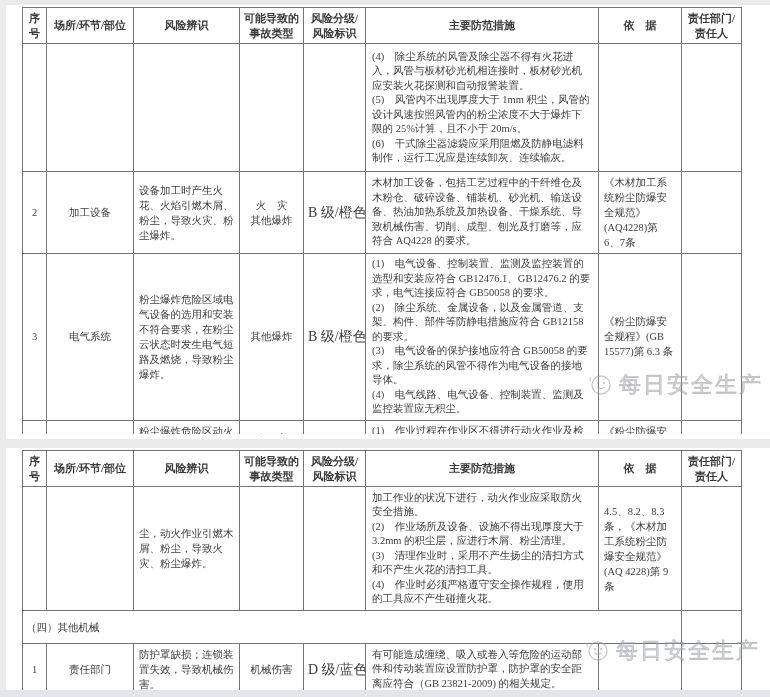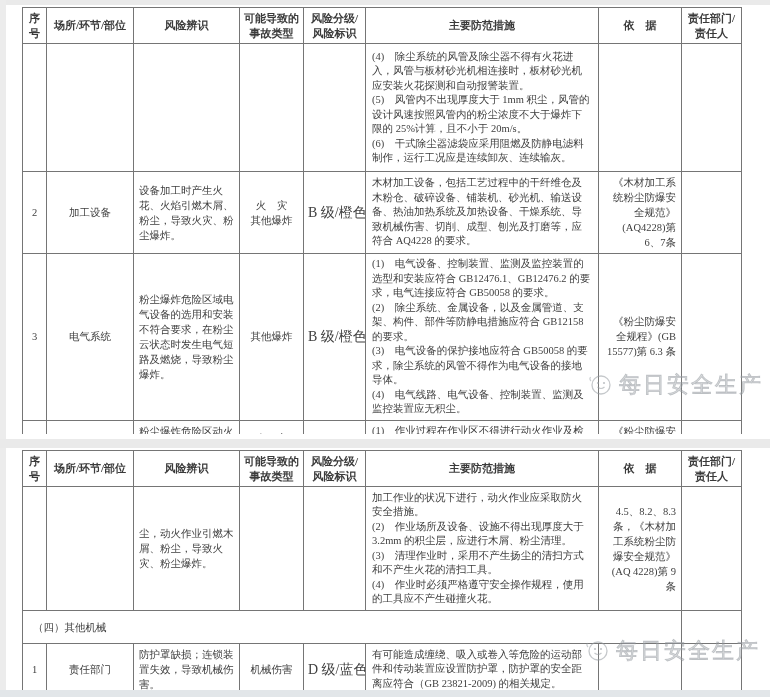--- a/index.html
+++ b/index.html
@@ -26,22 +26,22 @@
     padding:2px 4px;
   }
   th{
     font-size:11px;font-weight:bold;text-align:center;
     white-space:pre-line;line-height:15px;padding:2px 1px;color:#3a3a3a;
   }
   .c-seq,.c-loc,.c-acc{text-align:center;white-space:pre-line;}
   .c-lvl{text-align:center;white-space:nowrap;font-size:14px;}
   .c-risk{text-align:left;white-space:pre-line;padding:3px 5px;}
   .c-meas{text-align:left;white-space:pre-line;padding:3px 6px;line-height:14.5px;}
-  .c-basis{text-align:right;white-space:pre-line;padding:3px 5px;line-height:15px;}
-  .section-cell{text-align:left;padding-left:10px;font-size:10.5px;}
+  .c-basis{text-align:left;white-space:pre-line;padding:3px 5px;line-height:15px;}
+  .section-cell{text-align:left;padding-left:3px;font-size:10.5px;}
 
   .wm{
     position:absolute;display:flex;align-items:center;gap:5px;
     z-index:5;pointer-events:none;
   }
   #wm-top{left:588px;top:370px;}
   #wm-bottom{left:585px;top:636px;}
   .wm-text{
     font-family:"Liberation Sans","DejaVu Sans",sans-serif;
     font-size:22px;letter-spacing:2px;white-space:nowrap;

